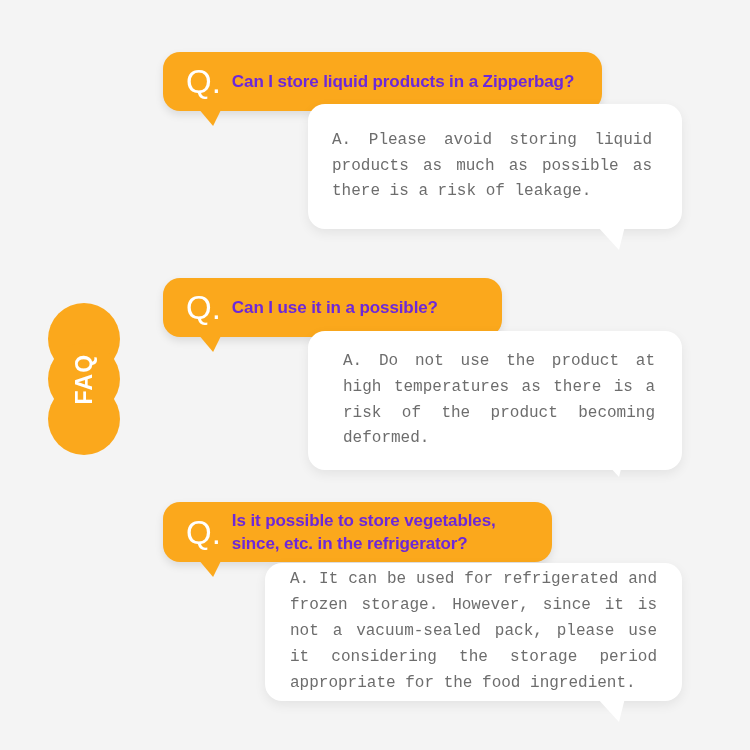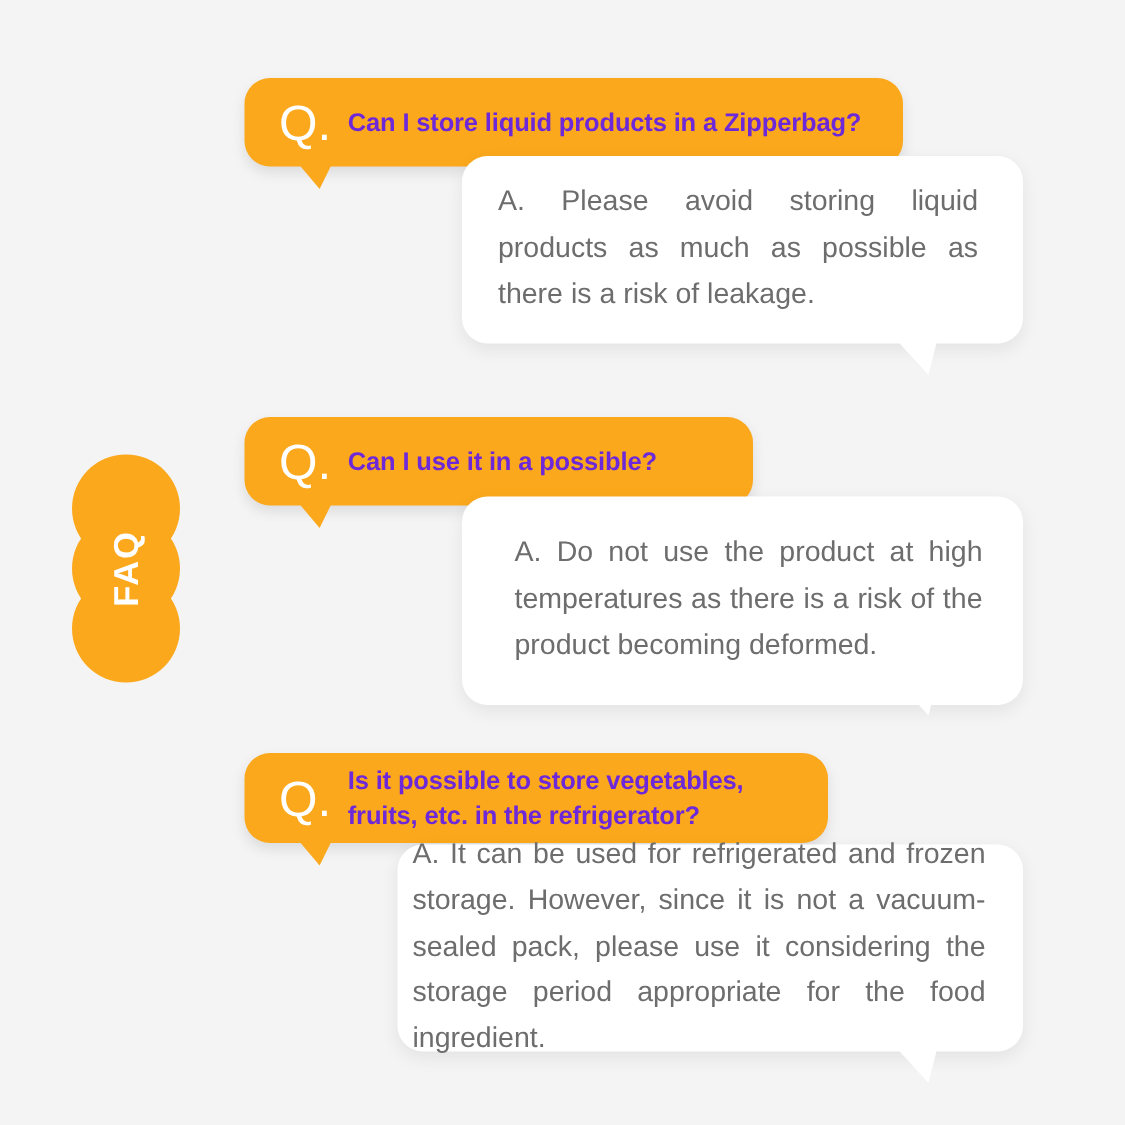--- a/index.html
+++ b/index.html
@@ -106,25 +106,26 @@
     position: absolute;
     background: #ffffff;
     border-radius: 17px;
     box-shadow: 0 4px 12px rgba(0,0,0,0.07);
     box-sizing: border-box;
     display: flex;
     align-items: center;
   }
   .a-bubble .a-text {
     color: #6d6d6d;
-    font-size: 19px;
+    font-size: 16px;
     line-height: 1.62;
     text-align: justify;
     text-justify: inter-word;
     width: 100%;
+    font-family: Liberation Mono, monospace;
   }
   .a-tail {
     position: absolute;
     width: 0;
     height: 0;
     border-left: 22px solid transparent;
     border-right: 6px solid transparent;
     border-top: 24px solid #ffffff;
   }
 
@@ -136,21 +137,21 @@
 
   
   .q2 { left: 163px; top: 278px; width: 339px; height: 59px; padding: 0 20px 0 23px; }
   .q2-tail { left: 200px; top: 334px; }
   .a2 { left: 308px; top: 331px; width: 374px; height: 139px; padding: 0 27px 0 35px; }
   .a2-tail { left: 597px; top: 453px; }
 
   
   .q3 { left: 163px; top: 502px; width: 389px; height: 60px; padding: 0 20px 0 23px; }
   .q3-tail { left: 200px; top: 559px; }
-  .a3 { left: 265px; top: 563px; width: 417px; height: 138px; padding: 0 25px 0 10px; }
+  .a3 { left: 265px; top: 563px; width: 417px; height: 138px; padding: 0 25px 0 25px; }
   .a3-tail { left: 597px; top: 698px; }
 </style>
 </head>
 <body>
 
 <div id="faq-root">
 
   <div class="faq-badge">
     <div class="blob b1"></div>
     <div class="blob b2"></div>
@@ -180,21 +181,21 @@
 
     <div class="a-bubble a2">
       <span class="a-text">A. Do not use the product at high temperatures as there is a risk of the product becoming deformed.</span>
     </div>
     <div class="a-tail a2-tail"></div>
   </div>
 
   <div class="qa-block">
     <div class="q-bubble q3">
       <span class="q-mark">Q.</span>
-      <span class="q-text">Is it possible to store vegetables, fruits, etc. in the refrigerator?</span>
+      <span class="q-text">Is it possible to store vegetables, since, etc. in the refrigerator?</span>
     </div>
     <div class="q-tail q3-tail"></div>
 
     <div class="a-bubble a3">
       <span class="a-text">A. It can be used for refrigerated and frozen storage. However, since it is not a vacuum-sealed pack, please use it considering the storage period appropriate for the food ingredient.</span>
     </div>
     <div class="a-tail a3-tail"></div>
   </div>
 
 </div>

